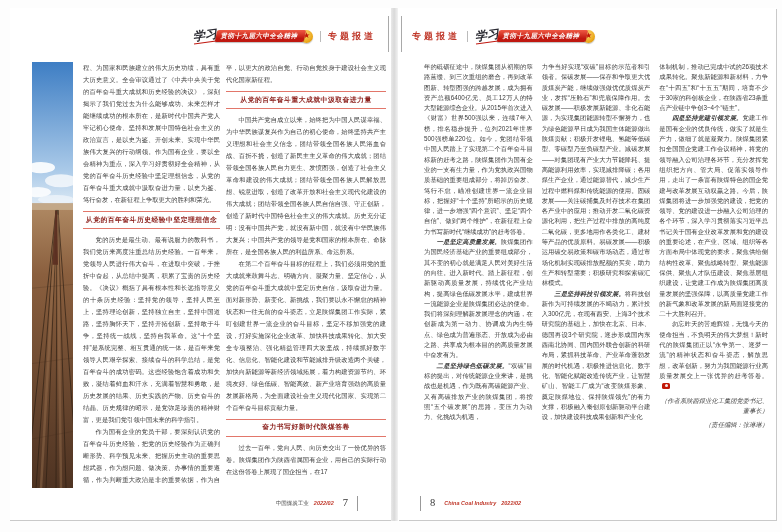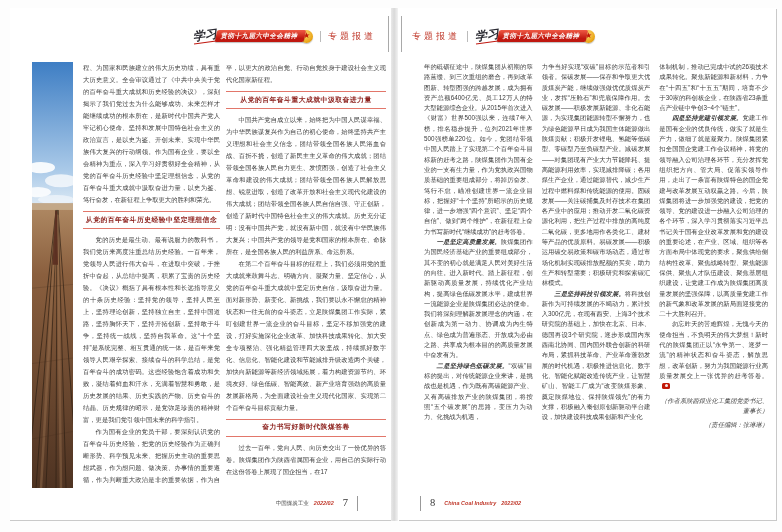--- a/index.html
+++ b/index.html
@@ -33,21 +33,21 @@
     padding:2.5px 7px 2.5px 5px;transform:skewX(-12deg);border-radius:2px;
     box-shadow:0 1px 1px rgba(0,0,0,.25);line-height:1;
   }
   .emblem{
     width:13px;height:13px;border-radius:50%;margin-left:-5px;flex:none;
     background:radial-gradient(circle at 35% 32%,#ffdd7d,#eaa616 68%,#c07d08);
     display:flex;align-items:center;justify-content:center;
     color:#c21807;font-size:8px;line-height:1;box-shadow:0 1px 1px rgba(0,0,0,.25);
   }
   .hsep{width:1px;height:11px;background:#bbb;margin:0 7px;}
-  .section-label{color:#c0392b;font-weight:normal;font-size:9px;letter-spacing:3px;white-space:nowrap;line-height:1;}
+  .section-label{color:#c0392b;font-weight:bold;font-size:9px;letter-spacing:3px;white-space:nowrap;line-height:1;}
 
   
   .content{position:absolute;top:54px;bottom:32px;display:flex;}
   .page.left  .content{left:22px;right:6px;gap:6px;}
   .page.right .content{left:26px;right:8px;gap:9px;}
   .photo{flex:0 0 41px;align-self:stretch;}
   .photo svg{display:block;width:41px;height:100%;}
   .col{overflow:hidden;color:#3b3b3b;text-align:justify;}
   .page.left  .col{font-size:6.3px;line-height:12px;}
   .page.left  .col.c1{flex:0 0 137px;margin-left:4px;}

